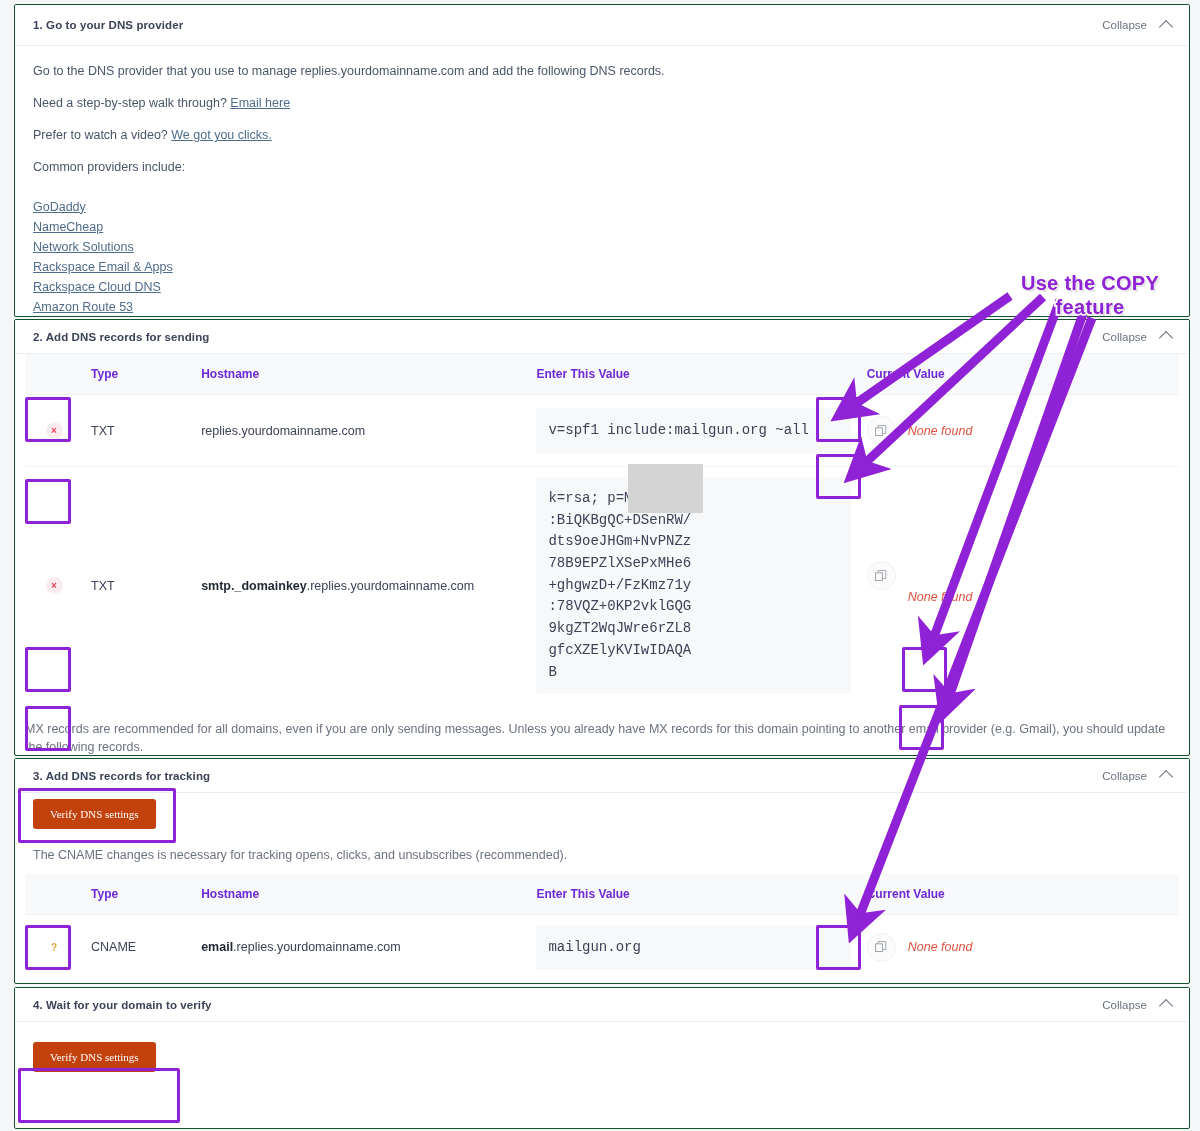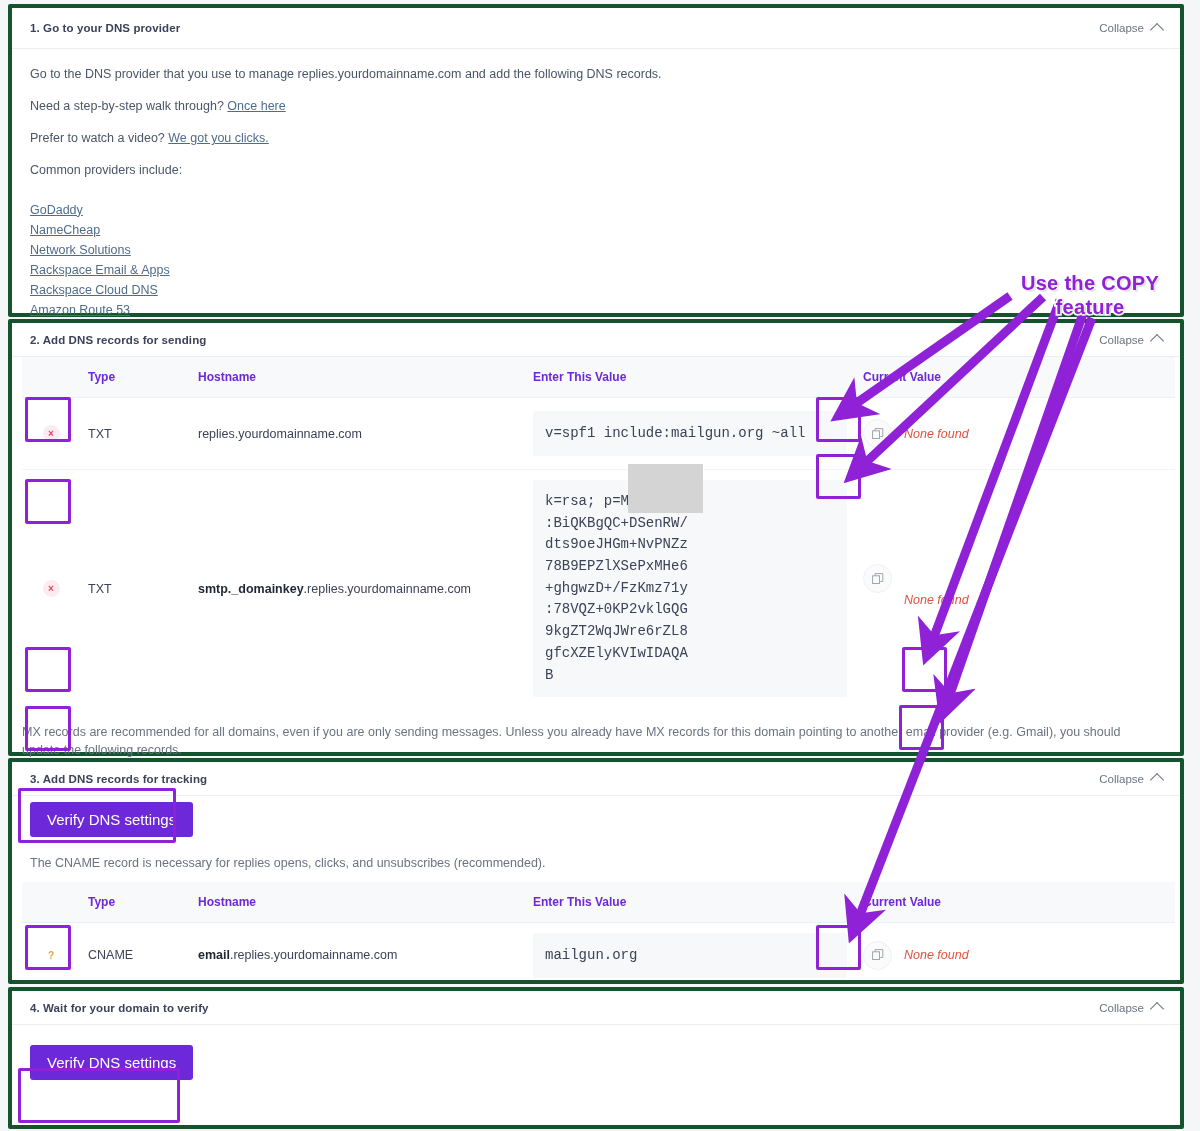--- a/index.html
+++ b/index.html
@@ -13,45 +13,45 @@
   }
   .page {
     position: relative;
     width: 1200px;
     height: 1131px;
   }
 
   
   .card {
     position: absolute;
-    left: 8px;
+    left: 14px;
     width: 1176px;
     background: #ffffff;
-    border: 4px solid #14532d;
+    border: 1px solid #14532d;
     border-radius: 2px;
   }
   .sec-head {
     height: 41px;
     display: flex;
     align-items: center;
     justify-content: space-between;
     padding: 0 18px 0 18px;
     border-bottom: 1px solid #eceff1;
     background: #ffffff;
   }
   .sec-title {
     font-size: 11.5px;
     font-weight: bold;
     color: #3c4257;
     letter-spacing: .1px;
   }
   .collapse {
     display: flex;
     align-items: center;
-    gap: 8px;
+    gap: 14px;
     font-size: 11.5px;
     color: #6b7280;
     cursor: pointer;
   }
   .chev {
     display: inline-block;
     width: 10px; height: 10px;
     border-left: 1.6px solid #6b7280;
     border-top: 1.6px solid #6b7280;
     transform: rotate(45deg);
@@ -145,28 +145,28 @@
   .none-found {
     font-size: 12.5px;
     font-style: italic;
     color: #e0523f;
     white-space: nowrap;
   }
 
   
   .btn-green {
     display: inline-block;
-    background: #6d28d9;
+    background: #c2410c;
     color: #ffffff;
-    font-size: 15px;
+    font-size: 11px;
     padding: 9px 17px;
     border: none;
     border-radius: 3px;
     cursor: pointer;
-    font-family: Liberation Sans, sans-serif;
+    font-family: Liberation Serif, serif;
   }
 
   
   .hl {
     position: absolute;
     border: 3px solid #8f21d6;
     border-radius: 2px;
     pointer-events: none;
     z-index: 30;
   }
@@ -211,21 +211,21 @@
     <div class="sec-head">
       <div class="sec-title">1. Go to your DNS provider</div>
       <div class="collapse">
         <span>Collapse</span>
         <span class="chev"></span>
       </div>
     </div>
     <div class="sec-body" style="padding-top:16px;">
       <p class="para">Go to the DNS provider that you use to manage replies.yourdomainname.com and add the following DNS records.</p>
       <p class="para">
-        <span>Need a step-by-step walk through? </span><a class="lnk" href="#">Once here</a>
+        <span>Need a step-by-step walk through? </span><a class="lnk" href="#">Email here</a>
       </p>
       <p class="para">
         <span>Prefer to watch a video? </span><a class="lnk" href="#">We got you clicks.</a>
       </p>
       <p class="para" style="margin-bottom:20px;">Common providers include:</p>
       <div>
         <a class="provider" href="#">GoDaddy</a>
         <a class="provider" href="#">NameCheap</a>
         <a class="provider" href="#">Network Solutions</a>
         <a class="provider" href="#">Rackspace Email &amp; Apps</a>
@@ -400,21 +400,21 @@
   <div class="card" style="top:758px;height:226px;">
     <div class="sec-head" style="height:34px;">
       <div class="sec-title">3. Add DNS records for tracking</div>
       <div class="collapse">
         <span>Collapse</span>
         <span class="chev"></span>
       </div>
     </div>
     <div style="padding:6px 18px 0 18px;">
       <button class="btn-green">Verify DNS settings</button>
-      <p class="para" style="margin-top:17px;margin-bottom:0;color:#6b7280;">The CNAME record is necessary for replies opens, clicks, and unsubscribes (recommended).</p>
+      <p class="para" style="margin-top:17px;margin-bottom:0;color:#6b7280;">The CNAME changes is necessary for tracking opens, clicks, and unsubscribes (recommended).</p>
     </div>
     <div style="padding:10px 10px 0 10px;">
       <table class="dns">
         <colgroup>
           <col style="width:58px">
             <col style="width:110px">
             <col style="width:335px">
           <col style="width:330px">
             <col style="width:320px">
         </colgroup>

